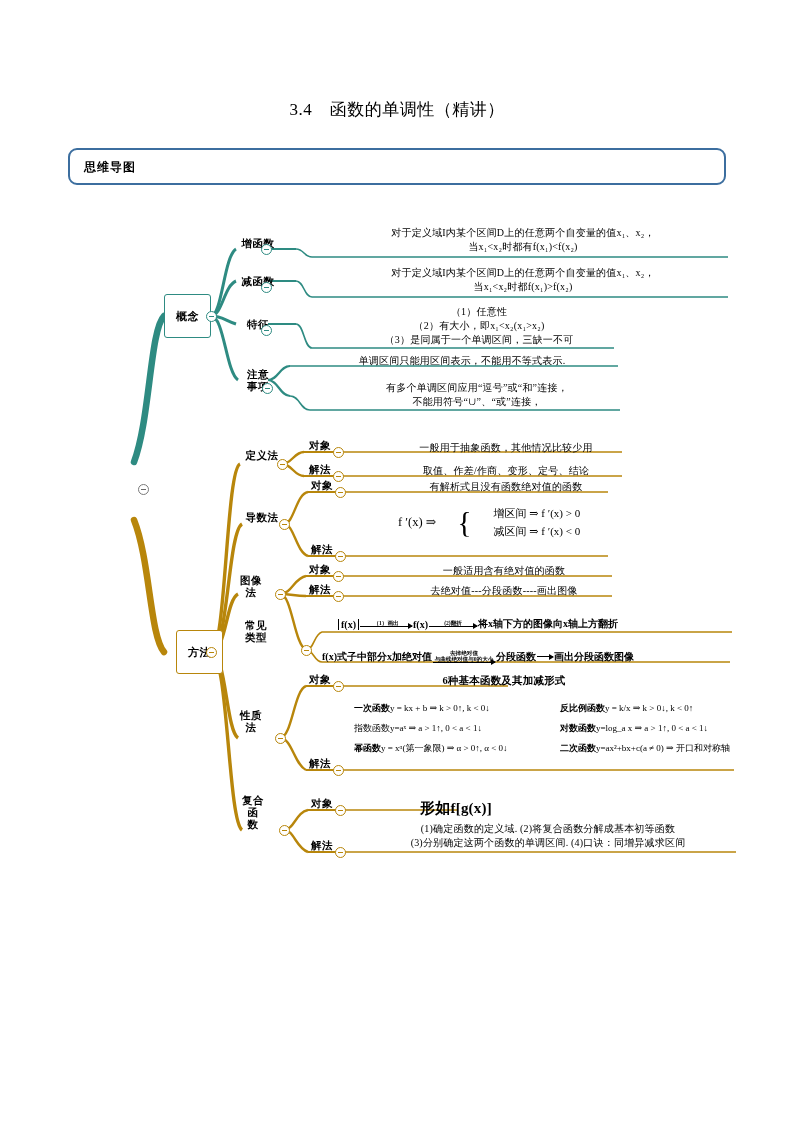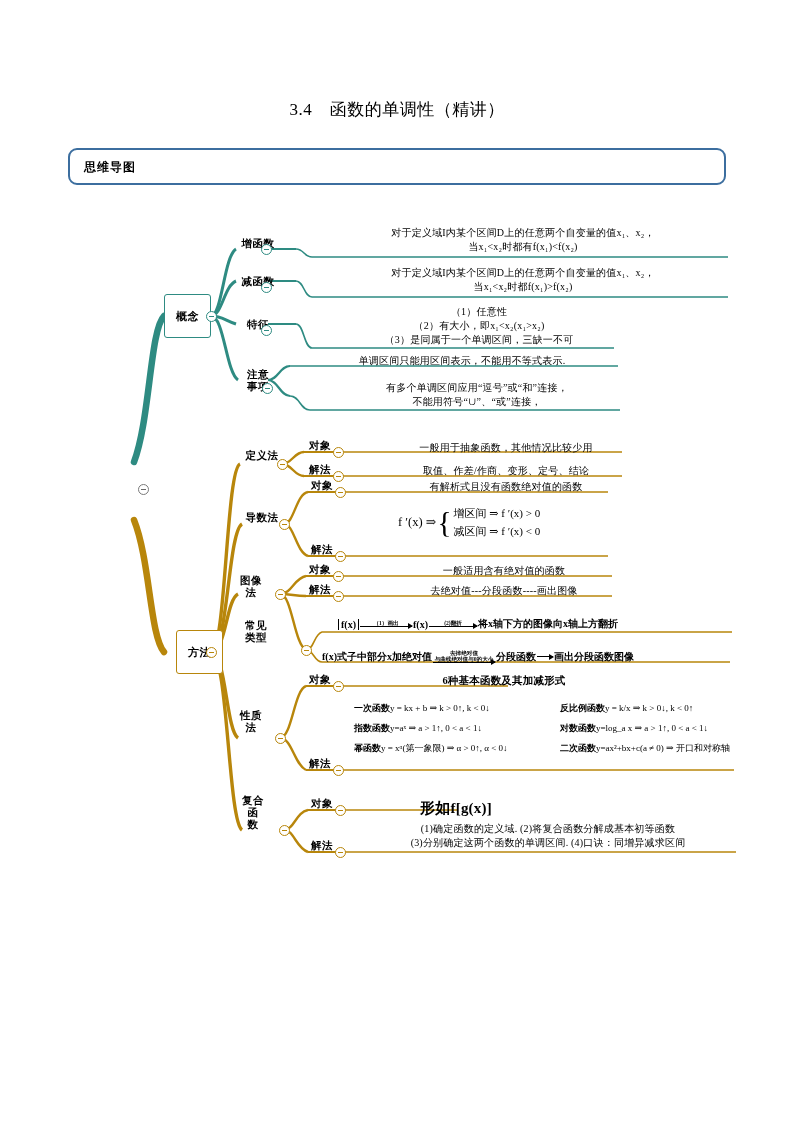--- a/index.html
+++ b/index.html
@@ -147,21 +147,21 @@
     position: absolute;
     left: 2px; top: 4px;
     width: 5px; height: 1.2px;
     background: #6a6a6a;
   }
   .toggle.teal { border-color: #2e8b82; }
   .toggle.teal::after { background: #2e8b82; }
   .toggle.gold { border-color: #b8860b; }
   .toggle.gold::after { background: #b8860b; }
 
-  .brace-row { display: flex; align-items: center; }
+  .brace-row { display: flex; align-items: center; gap: 20px; }
   .brace {
     font-size: 30px;
     line-height: 0.8;
     font-family: "Liberation Serif", serif;
     margin: 0 2px 0 1px;
   }
   .brace-lines { display: inline-block; font-size: 11px; line-height: 1.65; }
 
   .arrow-seq { display: flex; align-items: center; font-size: 10px; font-weight: bold; }
   .arrow-unit {
@@ -389,21 +389,21 @@
   <div class="toggle gold" style="left:333px; top:765px;"></div>
 
   <div style="position:absolute; left:354px; top:703px; width:382px; display:grid; grid-template-columns:206px 176px; row-gap:9px; font-size:9px; line-height:1.2;">
     <div>
       <span style="font-weight:bold;">一次函数</span><span>y = kx + b ⇒ k &gt; 0↑, k &lt; 0↓</span>
     </div>
     <div>
       <span style="font-weight:bold;">反比例函数</span><span>y = k/x ⇒ k &gt; 0↓, k &lt; 0↑</span>
     </div>
     <div>
-      <span style="font-weight:bold;">指数函数</span><span>y=aˣ ⇒ a &gt; 1↑, 0 &lt; a &lt; 1↓</span>
+      <span style="font-weight:normal;">指数函数</span><span>y=aˣ ⇒ a &gt; 1↑, 0 &lt; a &lt; 1↓</span>
     </div>
     <div>
       <span style="font-weight:bold;">对数函数</span><span>y=log_a x ⇒ a &gt; 1↑, 0 &lt; a &lt; 1↓</span>
     </div>
     <div>
       <span style="font-weight:bold;">幂函数</span><span>y = xᵅ(第一象限) ⇒ α &gt; 0↑, α &lt; 0↓</span>
     </div>
     <div>
       <span style="font-weight:bold;">二次函数</span><span>y=ax²+bx+c(a ≠ 0) ⇒ 开口和对称轴</span>
     </div>

